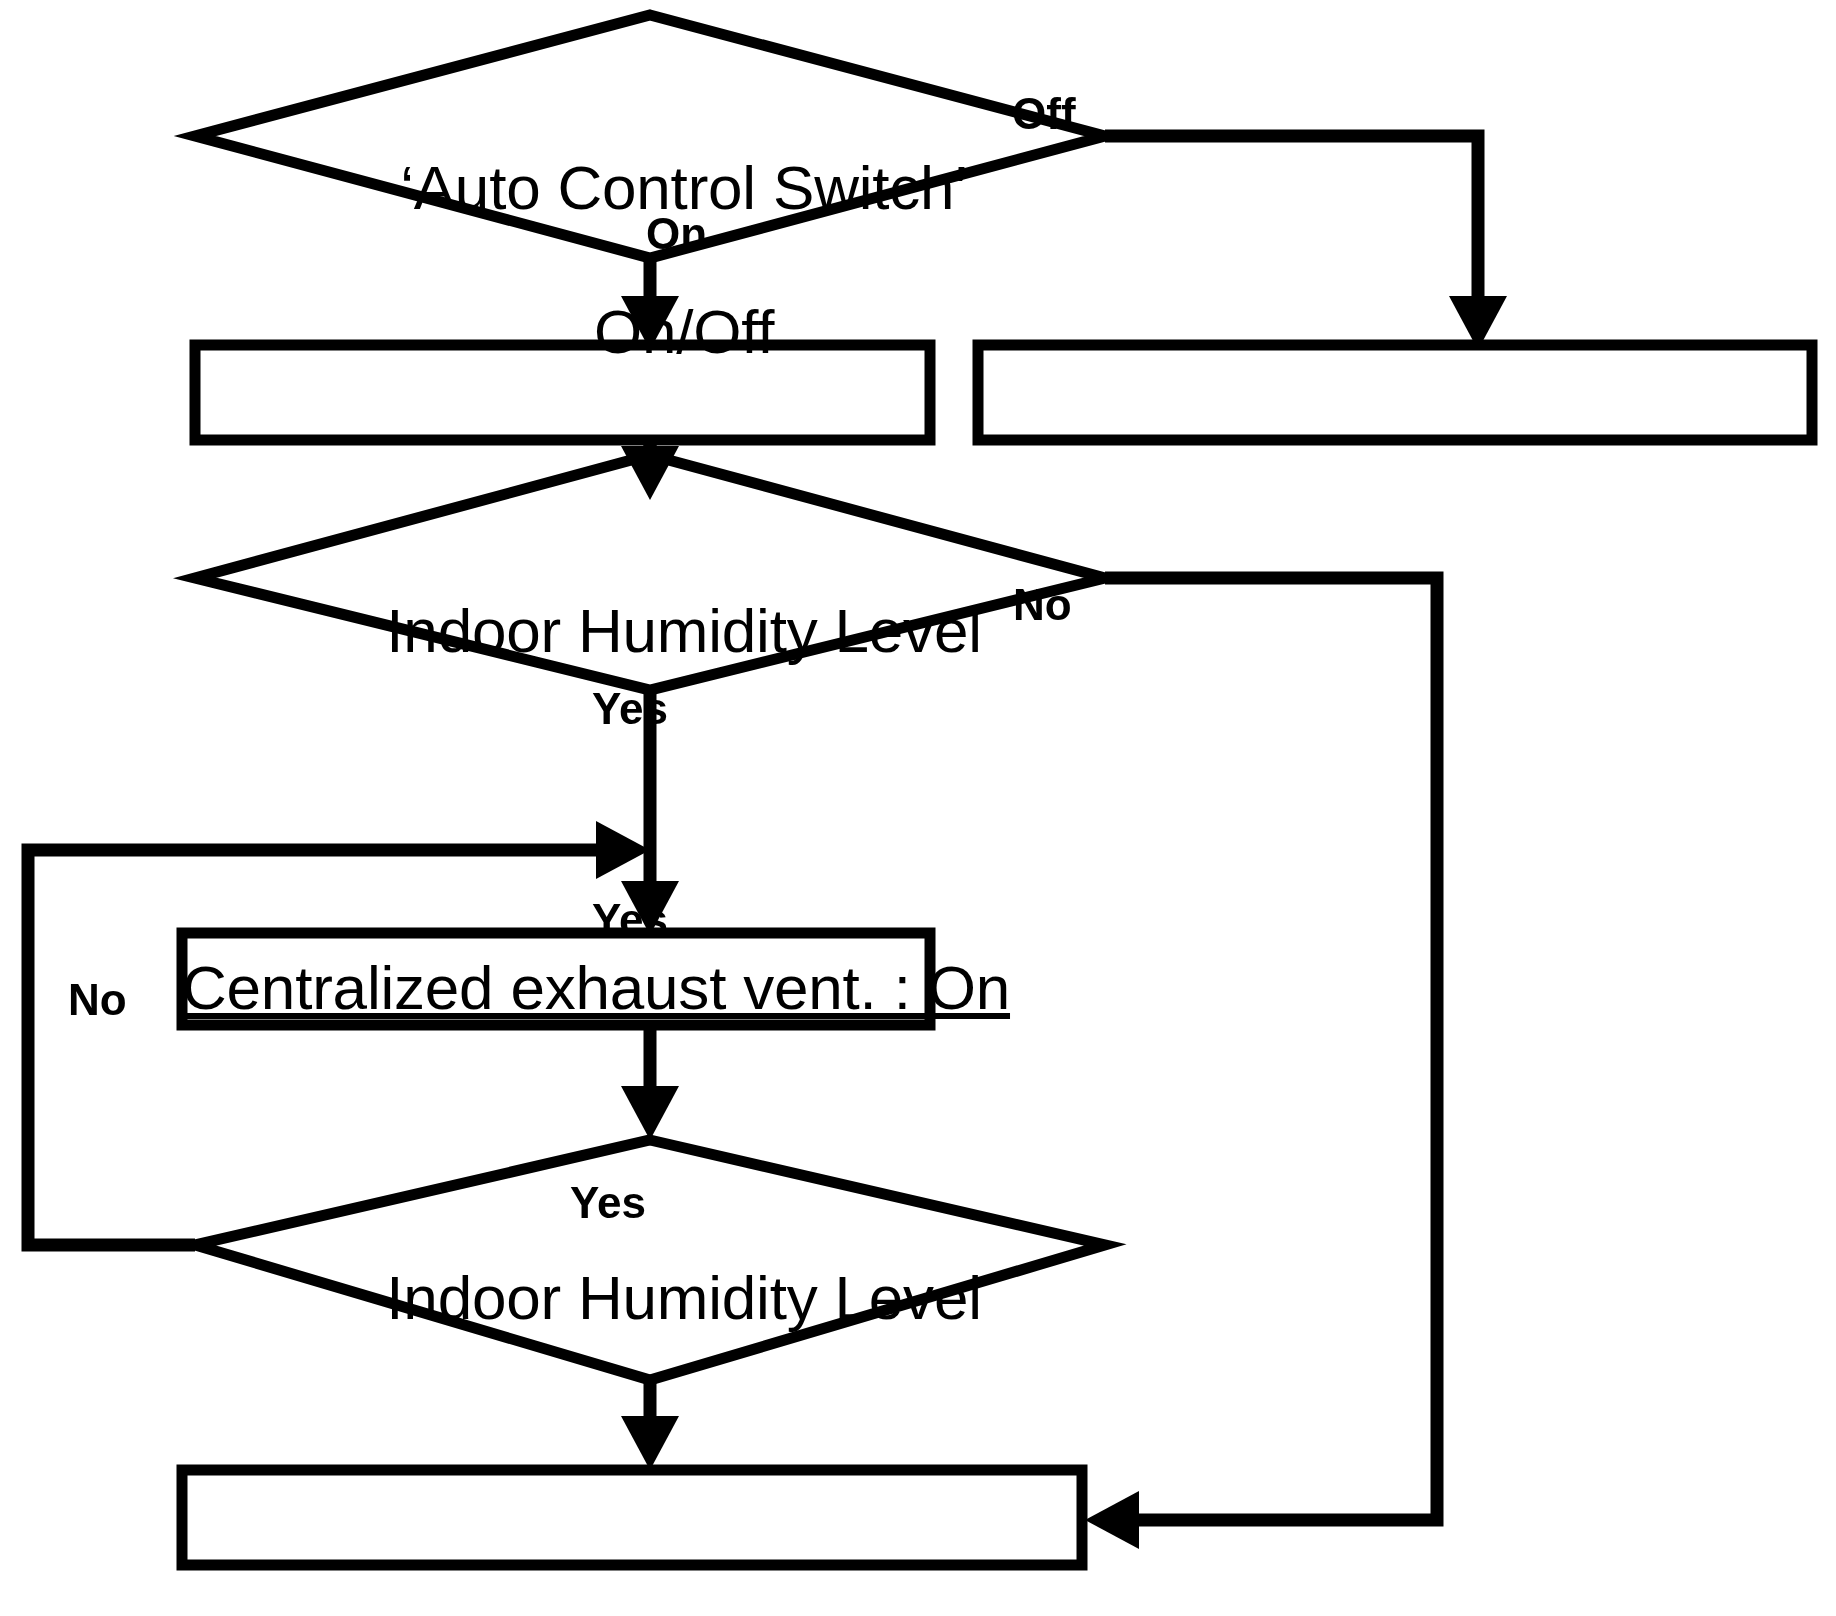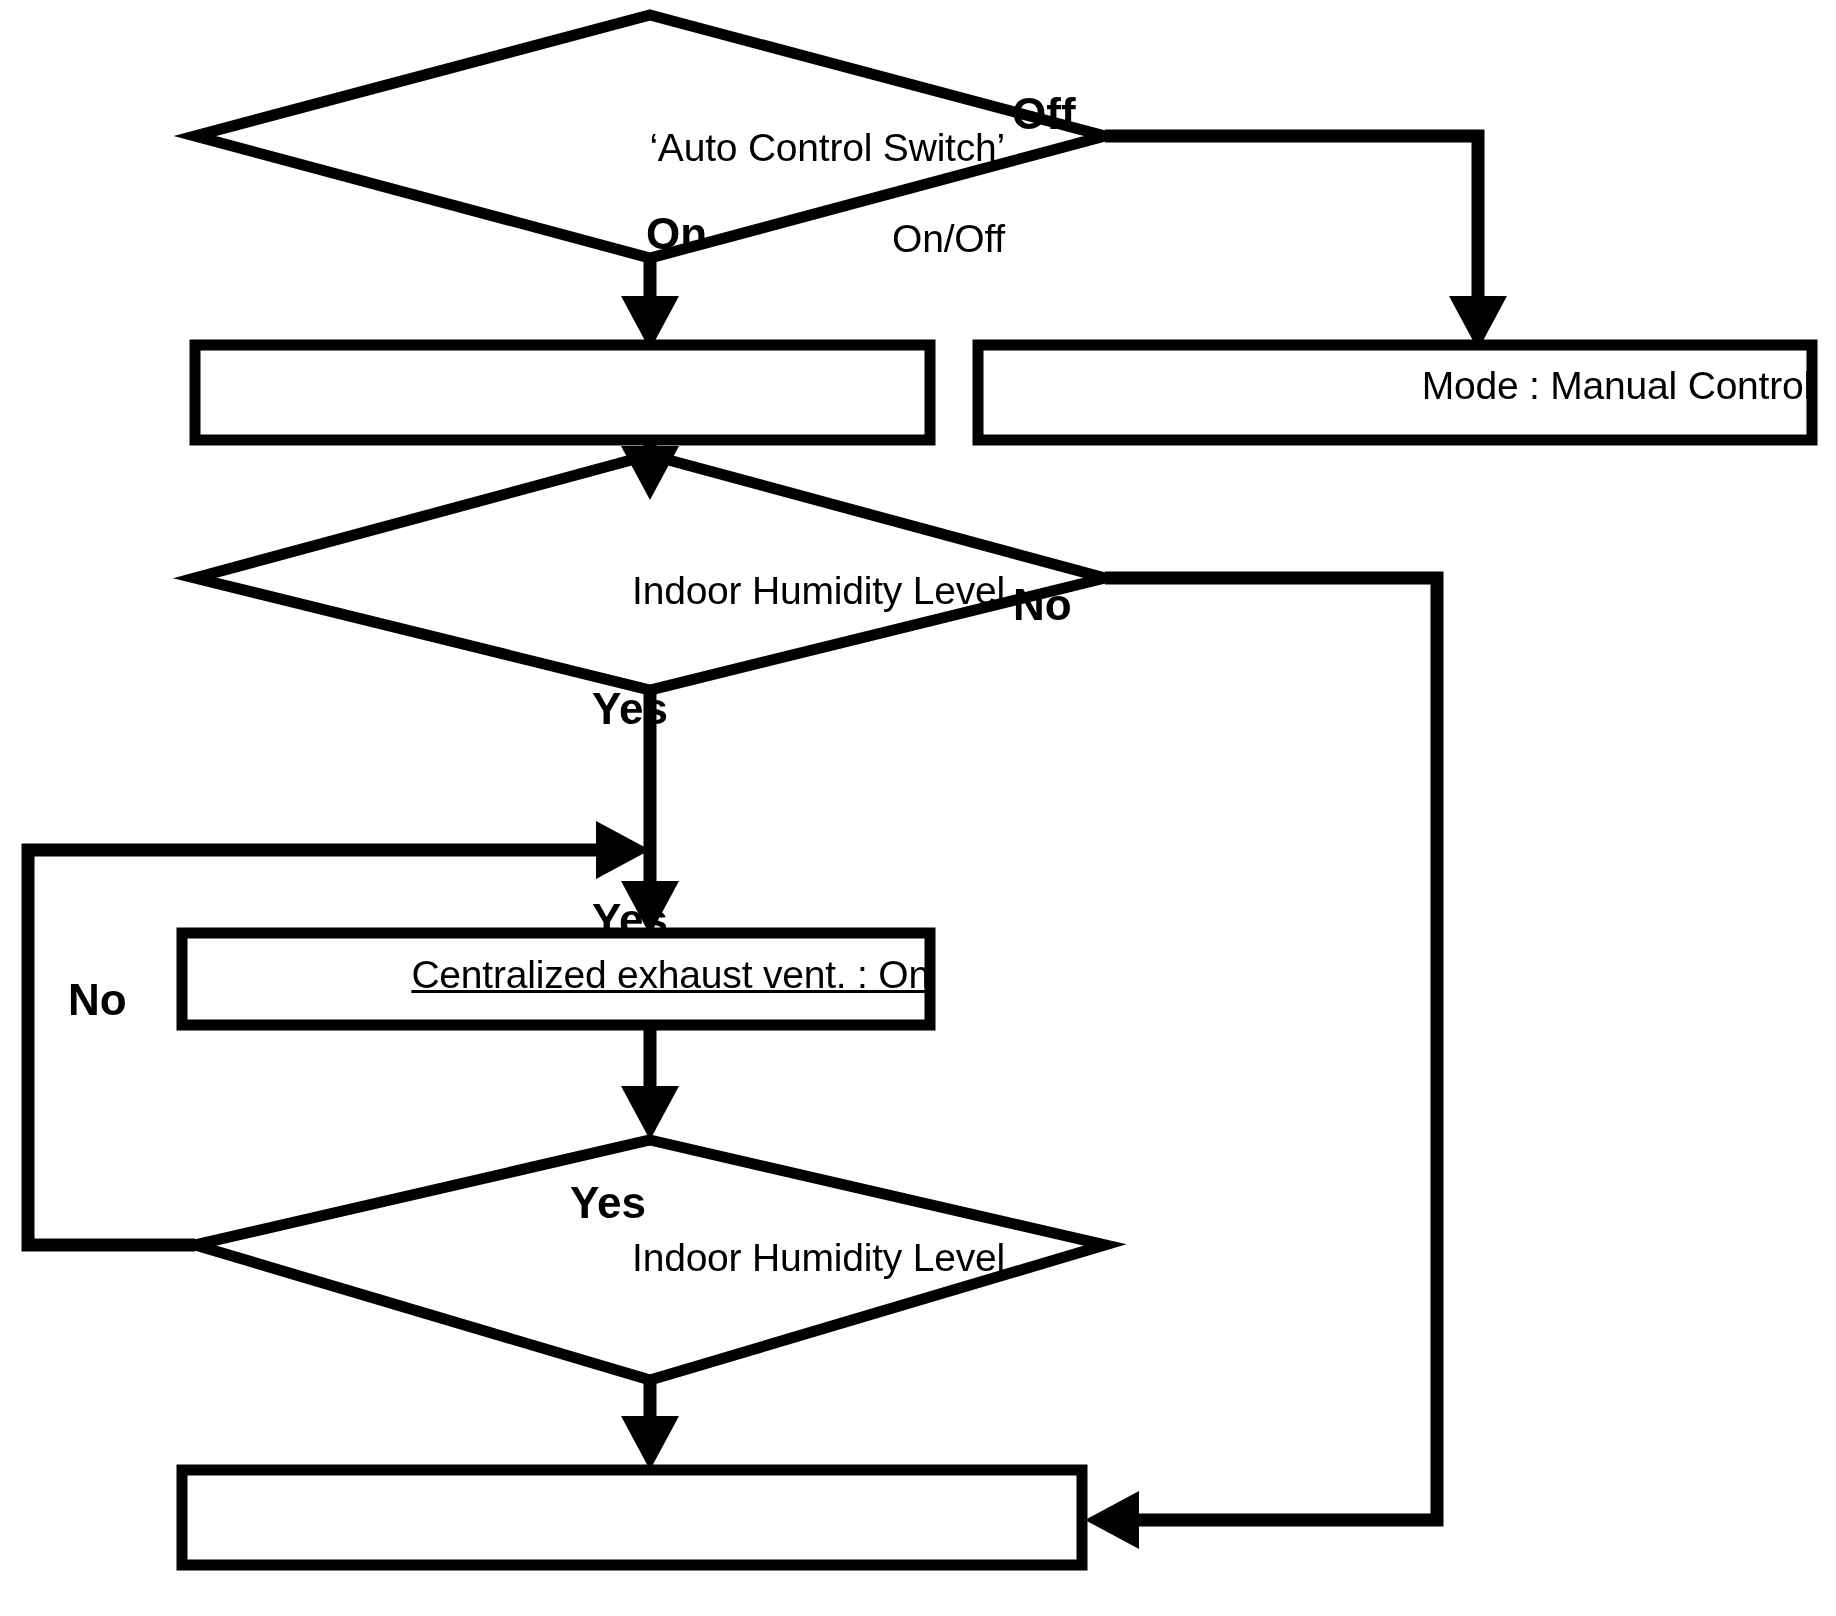--- a/index.html
+++ b/index.html
@@ -19,23 +19,23 @@
   }
   #flow-svg {
     position: absolute;
     left: 0;
     top: 0;
     width: 1836px;
     height: 1616px;
   }
   .node-text {
     position: absolute;
-    text-align: right;
+    text-align: center;
     color: #000000;
-    font-size: 39px;
+    font-size: 62px;
     line-height: 1.16;
     font-weight: 400;
     letter-spacing: -0.2px;
     white-space: pre;
     pointer-events: none;
   }
   .edge-label {
     position: absolute;
     color: #000000;
     font-size: 44px;
@@ -139,21 +139,20 @@
     <rect class="box-rect" x="182" y="1470" width="900" height="95"></rect>
 
   </svg>
 
   <div class="node-text" style="left:295px; top:80px; width:710px;">
     <span>‘Auto Control Switch’</span><br>
     <span>On/Off</span>
   </div>
 
 
-  <div class="node-text" style="left:978px; top:363px; width:834px;">Mode : Manual Control</div>
 
   <div class="node-text" style="left:295px; top:523px; width:710px;">
     <span>Indoor Humidity Level</span><br>
   </div>
 
   <div class="node-text" style="left:182px; top:952px; width:748px;text-decoration:underline;">Centralized exhaust vent. : On</div>
 
   <div class="node-text" style="left:295px; top:1190px; width:710px;">
     <span>Indoor Humidity Level</span><br>
   </div>

